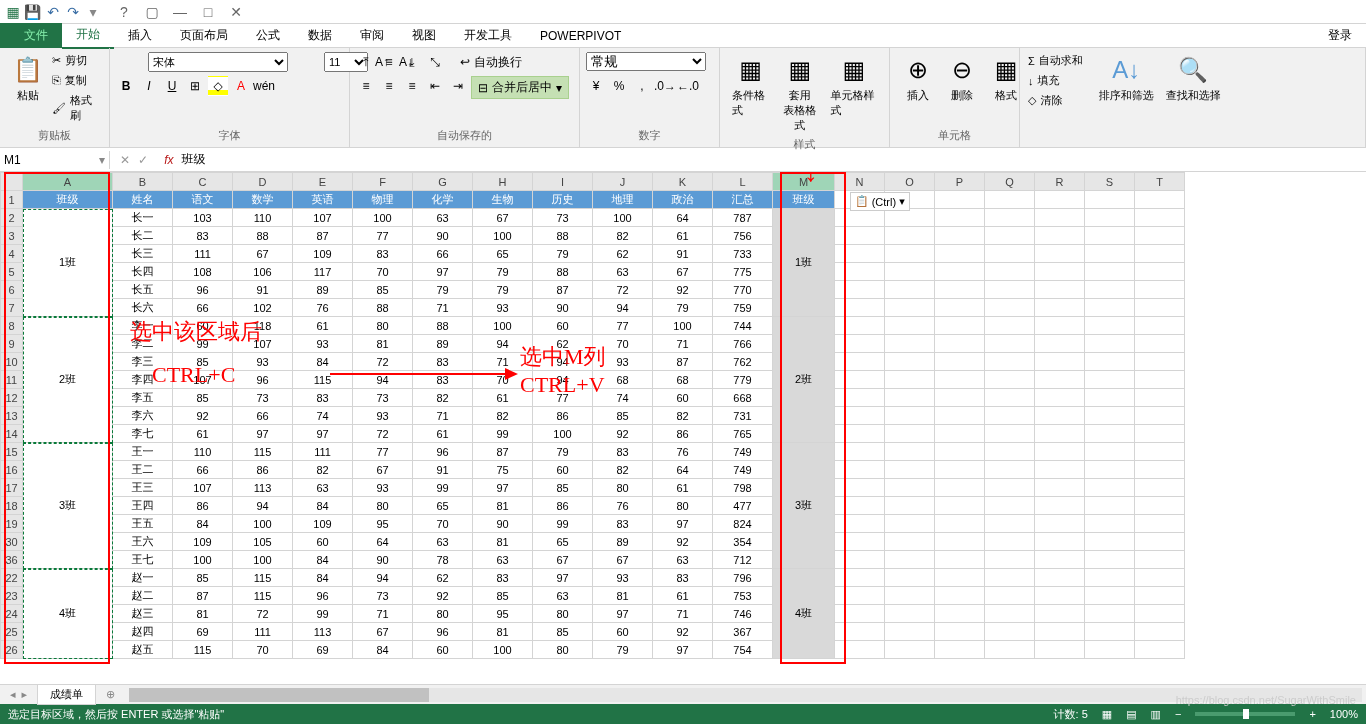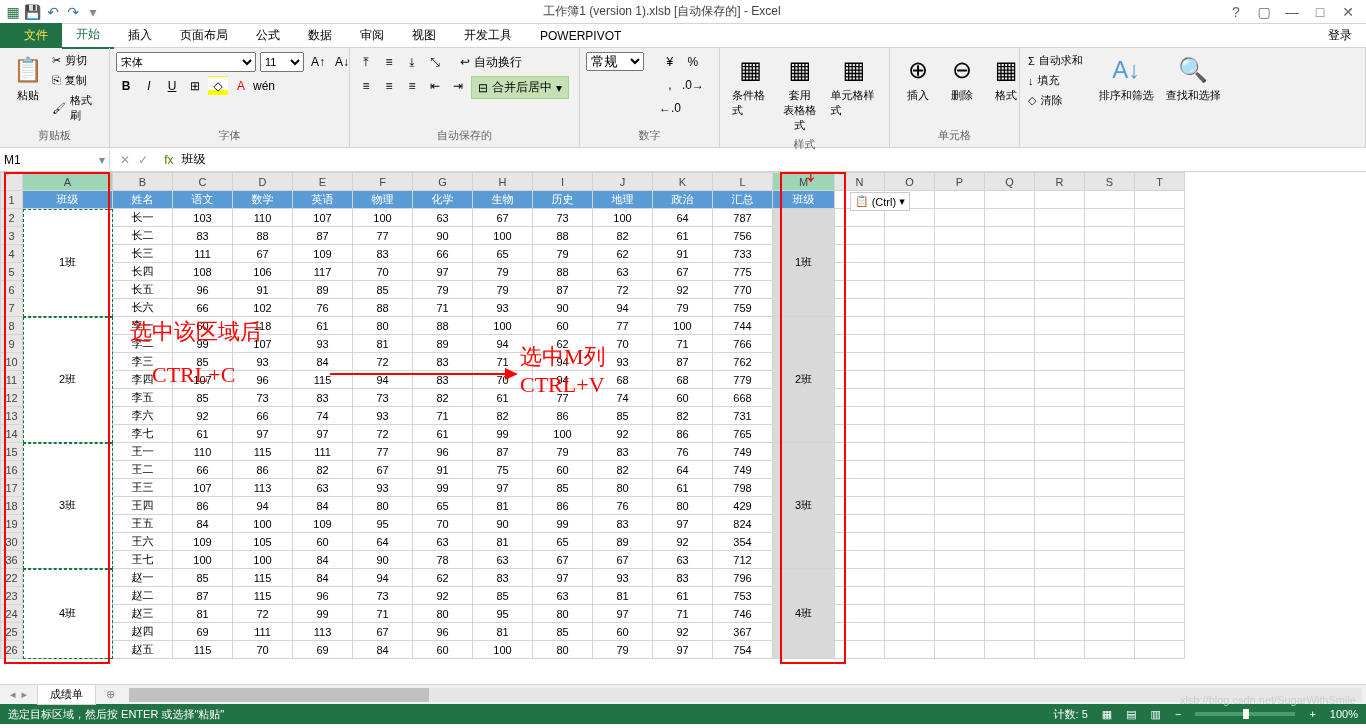--- a/index.html
+++ b/index.html
@@ -9,45 +9,45 @@
 .titlebar { height: 24px; background: #fff; display: flex; align-items: center; border-bottom: 1px solid #d4d4d4; }
 .qat { display: flex; gap: 2px; padding: 0 4px; }
 .qat-item { width: 18px; height: 18px; display: flex; align-items: center; justify-content: center; font-size: 14px; }
 .title-text { flex: 1; text-align: center; color: #444; font-size: 12px; }
 .win-controls { display: flex; gap: 8px; padding: 0 8px; color: #666; }
 .win-controls span { width: 20px; text-align: center; font-size: 14px; }
 
 
 .ribbon-tabs { height: 24px; background: #fff; display: flex; align-items: center; border-bottom: 1px solid #d4d4d4; }
 .tab { padding: 4px 14px; font-size: 12px; cursor: pointer; }
-.tab.file { background: #217346; color: #fde047; padding-left: 24px; }
+.tab.file { background: #217346; color: #86efac; padding-left: 24px; }
 .tab.active { color: #217346; border-bottom: 2px solid #217346; }
 .tab-right { margin-left: auto; padding: 4px 14px; }
 
 
 .ribbon { height: 100px; background: #f1f1f1; display: flex; border-bottom: 1px solid #d4d4d4; }
 .group { border-right: 1px solid #d4d4d4; padding: 4px 6px; display: flex; flex-direction: column; justify-content: space-between; }
 .group-label { text-align: center; color: #666; font-size: 11px; padding-top: 2px; }
 .group-body { flex: 1; display: flex; align-items: flex-start; }
 .big-btn { display: flex; flex-direction: column; align-items: center; padding: 2px 6px; font-size: 11px; gap: 2px; }
 .big-icon { width: 32px; height: 32px; display: flex; align-items: center; justify-content: center; font-size: 24px; }
 .small-row { display: flex; flex-direction: column; gap: 3px; font-size: 11px; }
 .small-btn { display: flex; align-items: center; gap: 4px; padding: 1px 2px; }
 .font-selects { display: flex; gap: 4px; }
-.font-selects select, .font-selects input { font-size: 11px; height: 20px; }
+.font-selects select, .font-selects input { font-size: 11px; height: 20px; margin-left: 32px; }
 .btn-grid { display: flex; gap: 3px; flex-wrap: wrap; }
 .icon-btn { width: 20px; height: 20px; display: flex; align-items: center; justify-content: center; border: 1px solid transparent; font-size: 12px; }
 .merge-btn { background: #c5e0b4; border: 1px solid #a9d08e; padding: 2px 6px; display: flex; align-items: center; gap: 4px; }
 
 
 .formula-row { height: 24px; display: flex; border-bottom: 1px solid #d4d4d4; align-items: center; background: #fff; }
 .name-box { width: 110px; border-right: 1px solid #d4d4d4; padding: 2px 4px; display: flex; align-items: center; }
 .name-box input { border: none; width: 80px; font-size: 12px; }
 .fx-btns { display: flex; gap: 8px; padding: 0 10px; color: #999; }
-.fx-label { padding: 0 6px; color: #4d7c0f; }
+.fx-label { font-style: italic; padding: 0 6px; color: #b91c1c; }
 .formula-input { flex: 1; border: none; font-size: 12px; padding: 2px; }
 
 
 .sheet { position: relative; height: 512px; overflow: hidden; background: #fff; }
 table.grid { border-collapse: collapse; table-layout: fixed; }
 table.grid th, table.grid td { border: 1px solid #d4d4d4; height: 18px; font-size: 11px; text-align: center; padding: 0; overflow: hidden; white-space: nowrap; }
 table.grid th { background: #e6e6e6; font-weight: normal; color: #444; }
 .corner { width: 22px; background: #e6e6e6; }
 .rowh { width: 22px; background: #e6e6e6; color: #444; }
 .colh { background: #e6e6e6; }
@@ -79,21 +79,20 @@
 <body>
 
 <div class="titlebar">
   <div class="qat">
     <span class="qat-item" style="color:#217346">▦</span>
     <span class="qat-item" style="color:#3a6ea5">💾</span>
     <span class="qat-item" style="color:#3a6ea5">↶</span>
     <span class="qat-item" style="color:#3a6ea5">↷</span>
     <span class="qat-item" style="color:#888">▾</span>
   </div>
-  <div class="title-text">工作簿1 (version 1).xlsb [自动保存的] - Excel</div>
   <div class="win-controls">
     <span>?</span>
     <span>▢</span>
     <span>—</span>
     <span>□</span>
     <span>✕</span>
   </div>
 </div>
 
 <div class="ribbon-tabs">
@@ -185,21 +184,21 @@
             <span>⊟</span>
             <span>合并后居中</span>
             <span>▾</span>
           </div>
       </div>
     </div>
     <div class="group-label">自动保存的</div>
   </div>
 
   <div class="group" style="width:140px">
-    <div class="group-body" style="flex-direction:row;gap:16px">
+    <div class="group-body" style="flex-direction:column;gap:5px">
       <select style="width:120px"><option>常规</option></select>
       <div class="btn-grid">
         <span class="icon-btn">¥</span>
         <span class="icon-btn">%</span>
         <span class="icon-btn">,</span>
         <span class="icon-btn">.0→</span>
         <span class="icon-btn">←.0</span>
       </div>
     </div>
     <div class="group-label">数字</div>
@@ -702,21 +701,21 @@
           <td>王四</td>
           <td>86</td>
           <td>94</td>
           <td>84</td>
           <td>80</td>
           <td>65</td>
           <td>81</td>
           <td>86</td>
           <td>76</td>
           <td>80</td>
-          <td>429</td>
+          <td>477</td>
           <td></td>
           <td></td>
           <td></td>
           <td></td>
           <td></td>
           <td></td>
           <td></td>
         </tr>
         <tr>
           <th class="rowh">19</th>
@@ -931,13 +930,13 @@
     <span>▥</span>
     <span>−</span>
     <div class="zoom-slider">
         <div class="zoom-thumb"></div>
       </div>
     <span>+</span>
     <span>100%</span>
   </div>
 </div>
 
-<div class="watermark">xlsb://blog.csdn.net/SugarWithSmile</div>
+<div class="watermark">https://blog.csdn.net/SugarWithSmile</div>
 
 </body></html>

